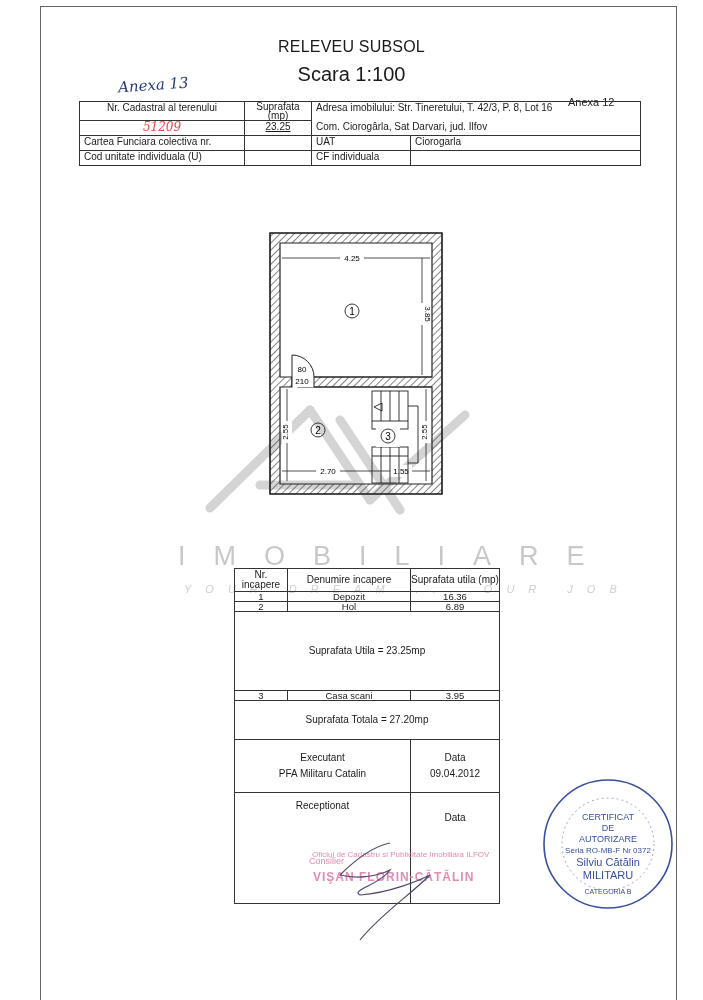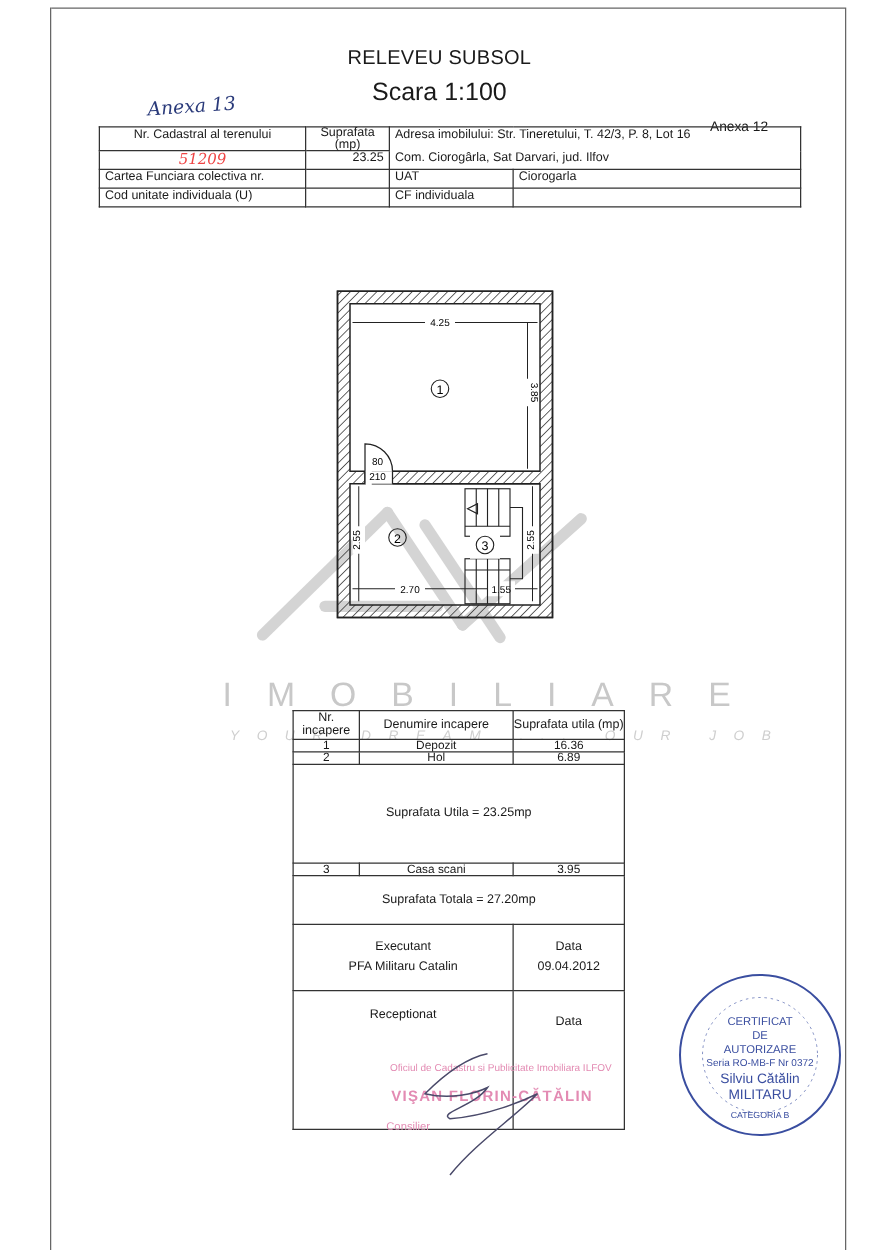--- a/index.html
+++ b/index.html
@@ -25,25 +25,25 @@
   .wm-word { position:absolute; left:178px; top:541px; font-size:27px; letter-spacing:28px; color:#c8c8c8; font-weight:300; }
   .wm-slogan { position:absolute; left:184px; top:583px; font-size:11px; letter-spacing:14px; color:#cfcfcf; font-style:italic; }
 
   table.rooms { position:absolute; left:234px; top:568px; border-collapse:collapse; font-size:10px; width:266px; }
   table.rooms td { border:1px solid #333; text-align:center; padding:0; line-height:10px; }
   table.rooms .hdr td { height:22px; }
   table.rooms .row td { height:9px; line-height:9px; font-size:9.5px; }
   table.rooms .total td { height:78px; font-size:10px; }
   table.rooms .total2 td { height:38px; font-size:10px; }
   table.rooms .sign td { height:52px; font-size:10px; vertical-align:middle; line-height:16px; }
-  table.rooms .recv td { height:90px; font-size:10px; vertical-align:top; padding-top:14px; }
+  table.rooms .recv td { height:90px; font-size:10px; vertical-align:top; padding-top:8px; }
 
   .stamp-pink-1 { position:absolute; left:312px; top:850px; font-size:8px; color:#e38bb3; }
   .stamp-pink-2 { position:absolute; left:313px; top:870px; font-size:12px; font-weight:bold; letter-spacing:1px; color:#e38bb3; }
-  .stamp-pink-3 { position:absolute; left:309px; top:896px; font-size:9px; color:#e38bb3;text-align:right; }
+  .stamp-pink-3 { position:absolute; left:309px; top:856px; font-size:9px; color:#e38bb3;text-align:right; }
   .signature { position:absolute; left:330px; top:835px; }
 
   .seal { position:absolute; left:540px; top:776px; }
 </style>
 </head>
 <body>
 
 <div class="frame-top"></div>
 <div class="frame-left"></div>
 <div class="frame-right"></div>
@@ -55,21 +55,21 @@
 
 <table class="info">
   <tbody>
       <tr>
     <td style="width:156px;text-align:center;">Nr. Cadastral al terenului</td>
     <td style="width:58px;text-align:center;line-height:9px;">Suprafata (mp)</td>
     <td colspan="2" style="width:320px;border-bottom:none;">Adresa imobilului:  Str. Tineretului, T. 42/3, P. 8, Lot 16</td>
   </tr>
   <tr>
     <td style="text-align:center;"><span class="hand-num">51209</span></td>
-    <td style="text-align:right;">23.25</td>
+    <td style="text-align:center;text-decoration:underline;">23.25</td>
     <td colspan="2" style="border-top:none;">Com. Ciorogârla, Sat Darvari, jud. Ilfov</td>
   </tr>
   <tr>
     <td>Cartea Funciara colectiva nr.</td>
     <td></td>
     <td style="width:90px;margin-top:36px;">UAT</td>
     <td>Ciorogarla</td>
   </tr>
   <tr>
     <td>Cod unitate individuala (U)</td>

